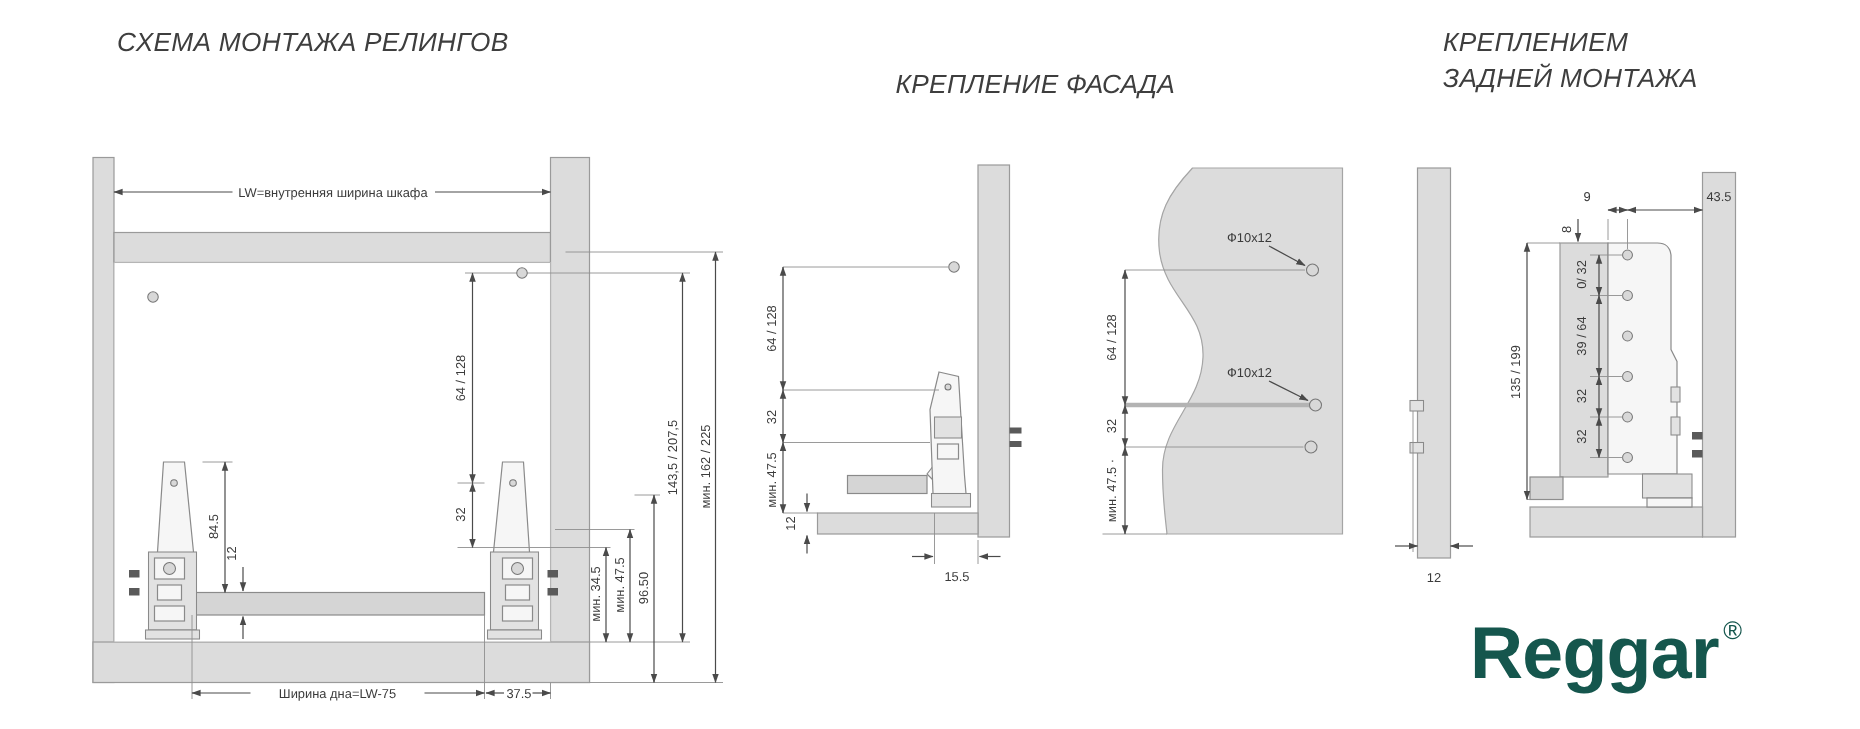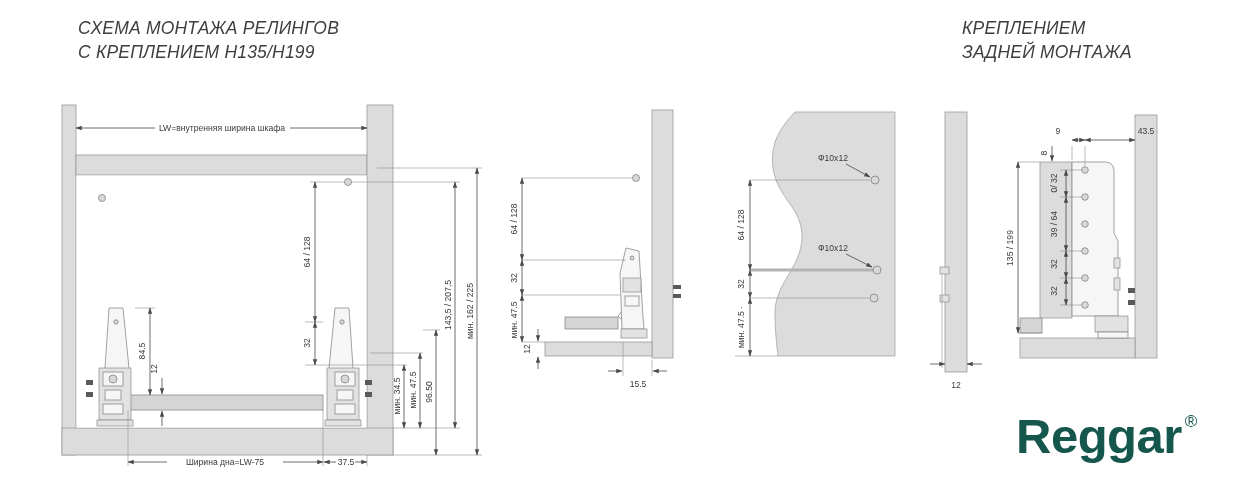--- a/index.html
+++ b/index.html
@@ -2,42 +2,44 @@
 <html><head>
 <meta charset="utf-8">
 <style>
   html,body{margin:0;padding:0;background:#fff;}
   #stage{position:relative;width:1240px;height:486px;background:#ffffff;overflow:hidden;
          font-family:"Liberation Sans",sans-serif;}
   .title{position:absolute;font-style:italic;font-size:17.5px;line-height:1.38;color:#3e3e3e;
          letter-spacing:.2px;white-space:nowrap;}
   .title span{display:block;}
   #logo{position:absolute;left:980px;top:408px;color:#15564d;font-weight:800;font-size:49px;
-        letter-spacing:-.5px;white-space:nowrap;margin-left:36px;}
+        letter-spacing:-.5px;white-space:nowrap;}
   #logo .reg{font-size:17px;font-weight:400;vertical-align:26px;margin-left:3px;}
   svg{position:absolute;overflow:visible;}
   svg text{font-family:"Liberation Sans",sans-serif;font-size:8.6px;fill:#3b3b3b;}
   .panel{fill:#dcdcdc;stroke:#9a9a9a;stroke-width:.8;}
   .cav{fill:#ffffff;stroke:#b5b5b5;stroke-width:.7;}
   .part{fill:#f6f6f6;stroke:#8a8a8a;stroke-width:.8;}
   .part2{fill:#e2e2e2;stroke:#8a8a8a;stroke-width:.7;}
   .tab{fill:#5a5a5a;stroke:none;}
   .ext{stroke:#8f8f8f;stroke-width:.6;fill:none;}
   .dim{stroke:#4a4a4a;stroke-width:.8;fill:none;}
   .thickline{stroke:#b3b3b3;stroke-width:3;fill:none;}
   .hole{fill:#d8d8d8;stroke:#777;stroke-width:.7;}
 </style>
 </head>
 <body>
 
 <div id="stage">
 
   <div class="title" style="left:78px;top:16px;">
     <span>СХЕМА МОНТАЖА РЕЛИНГОВ</span>
-    <span>С КРЕПЛЕНИЕМ Н135/Н199</span>
+  </div>
+  <div class="title" style="left:597px;top:44px;">
+    <span>КРЕПЛЕНИЕ ФАСАДА</span>
   </div>
   <div class="title" style="left:962px;top:16px;">
     <span>КРЕПЛЕНИЕМ</span>
     <span>ЗАДНЕЙ МОНТАЖА</span>
   </div>
 
   <svg style="left:55px;top:93px;" width="440" height="392" viewBox="0 0 440 392">
     <defs>
       <marker id="arwA" viewBox="0 0 10 10" refX="9" refY="5" markerWidth="8" markerHeight="8" orient="auto-start-reverse">
         <path d="M0,1.6 L9.6,5 L0,8.4 z" fill="#4a4a4a"></path>

